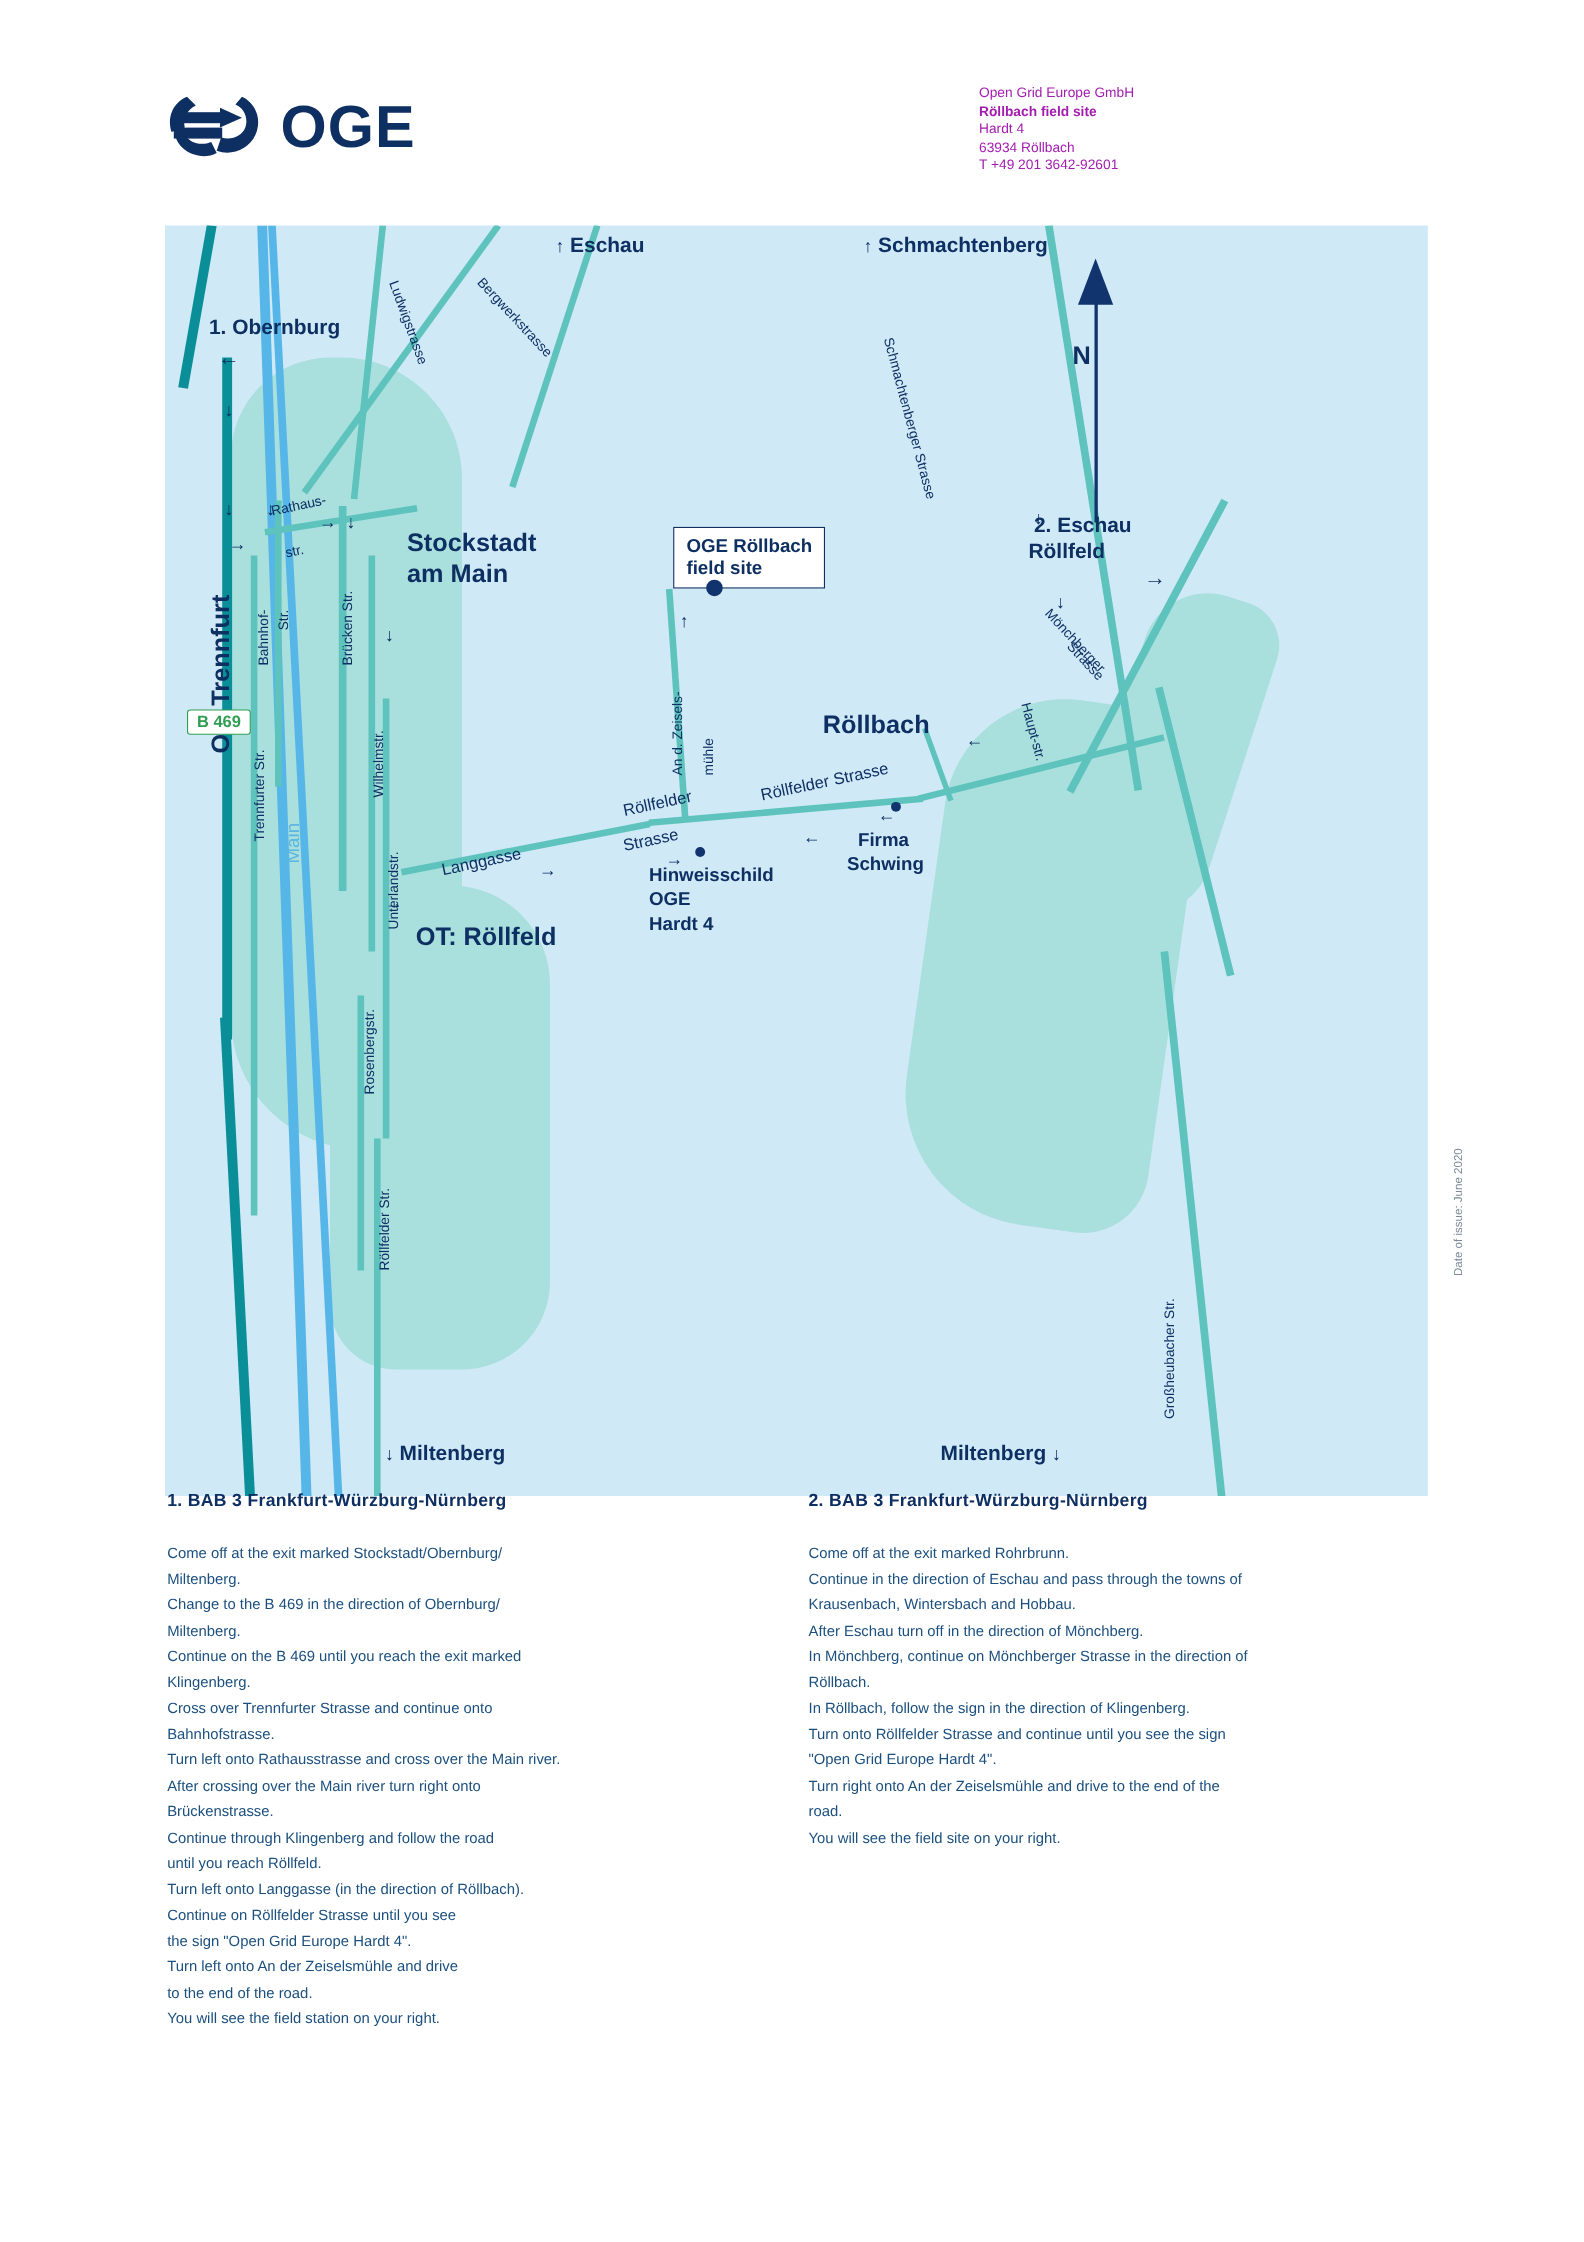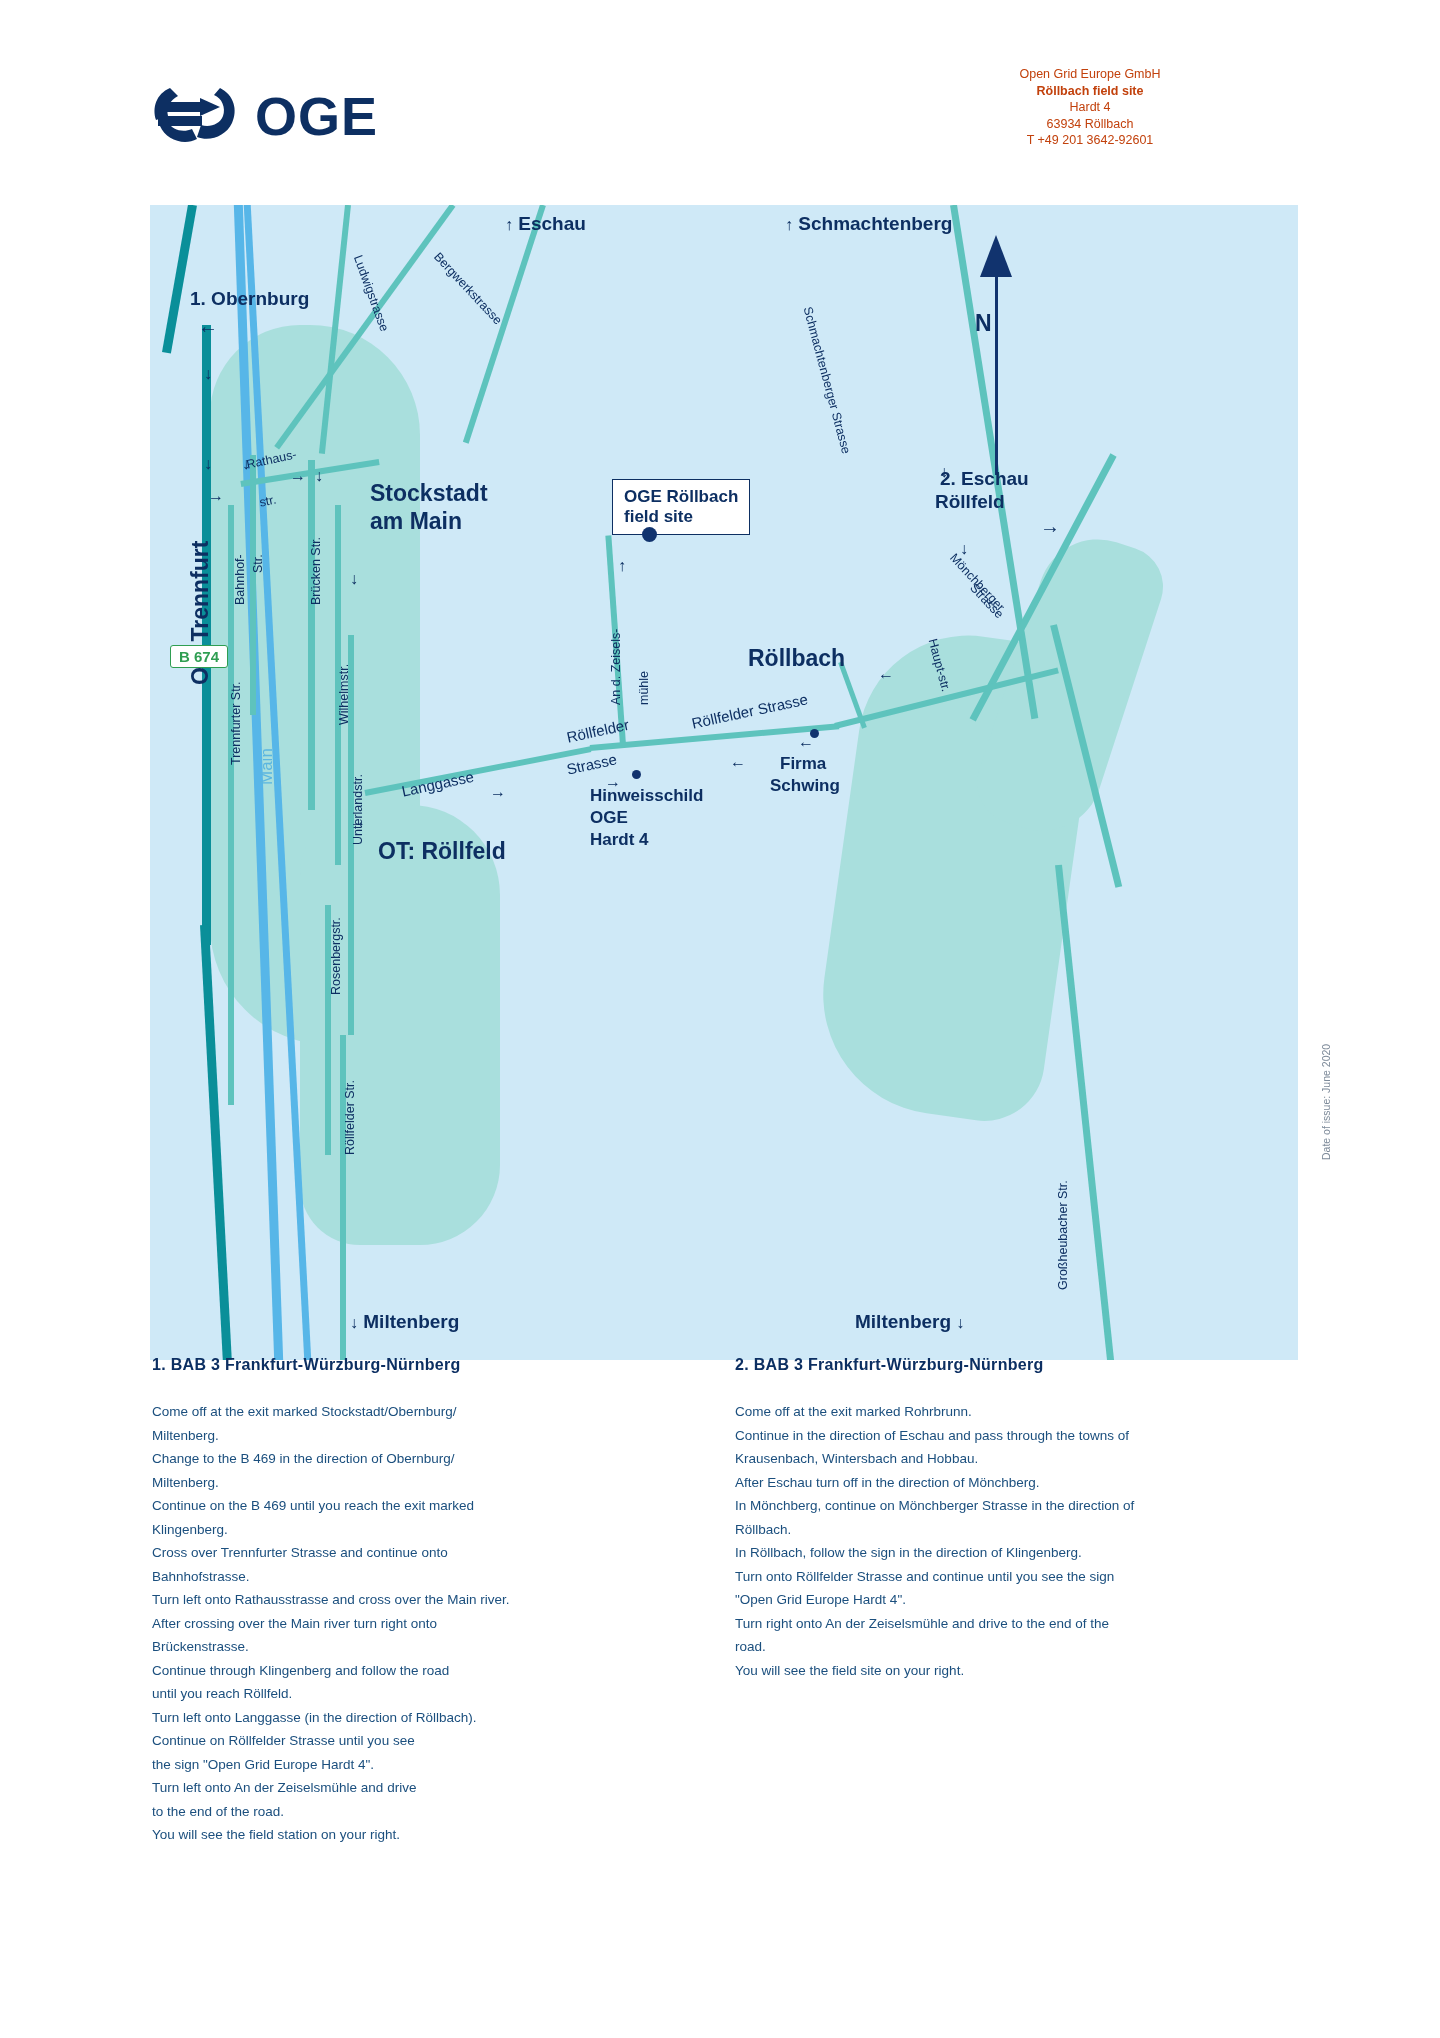--- a/index.html
+++ b/index.html
@@ -4,21 +4,21 @@
 <style>
   html,body{margin:0;padding:0;background:#ffffff;}
   body{width:1440px;height:2038px;font-family:"Liberation Sans",sans-serif;color:#0b2e5c;position:relative;overflow:hidden;}
   .page{position:absolute;left:0;top:0;width:1440px;height:2038px;background:#fff;}
 
   
   .logo{position:absolute;left:150px;top:82px;width:290px;height:70px;}
   .logo-mark{position:absolute;left:0;top:0;width:92px;height:66px;}
   .logo-text{position:absolute;left:105px;top:3px;font-size:54px;font-weight:bold;letter-spacing:1px;color:#0d2f62;font-family:"Liberation Sans",sans-serif;}
 
-  .addr{position:absolute;right:150px;top:66px;width:400px;text-align:center;font-size:12.5px;line-height:16.5px;color:#c2410c;}
+  .addr{position:absolute;right:150px;top:76px;width:400px;text-align:left;font-size:12.5px;line-height:16.5px;color:#a21caf;}
   .addr .b{font-weight:bold;}
 
   
   .map{position:absolute;left:150px;top:205px;width:1148px;height:1155px;background:#cfe9f7;overflow:hidden;}
   .map *{box-sizing:border-box;}
 
   .shape{position:absolute;background:#a9dfdd;}
   .roadg{position:absolute;background:#5ec3bd;}
   .roadd{position:absolute;background:#0a8f99;}
   .river{position:absolute;background:#57b6e8;}
@@ -149,21 +149,21 @@
       <span class="arrow" style="position:relative;">↓</span>
     </div>
 
     <div class="lbl big" style="left:220px;top:280px;">Stockstadt</div>
     <div class="lbl big" style="left:220px;top:308px;">am Main</div>
     <div class="lbl big" style="left:598px;top:445px;">Röllbach</div>
     <div class="lbl big" style="left:228px;top:638px;">OT: Röllfeld</div>
     <div class="lbl big rot-90" style="left:42px;top:480px;">OT: Trennfurt</div>
     <div class="lbl teal rot-90" style="left:108px;top:580px;font-size:17px;">Main</div>
 
-    <div class="bshield" style="left:20px;top:440px;">B 674</div>
+    <div class="bshield" style="left:20px;top:440px;">B 469</div>
 
     <div class="callout" style="left:462px;top:274px;">
       <div>OGE Röllbach</div>
       <div>field site</div>
     </div>
     <div class="dot" style="left:492px;top:322px;"></div>
 
     <div class="dot sm" style="left:482px;top:565px;"></div>
     <div class="lbl" style="left:440px;top:582px;font-size:17px;font-weight:bold;">Hinweisschild</div>
     <div class="lbl" style="left:440px;top:604px;font-size:17px;font-weight:bold;">OGE</div>

